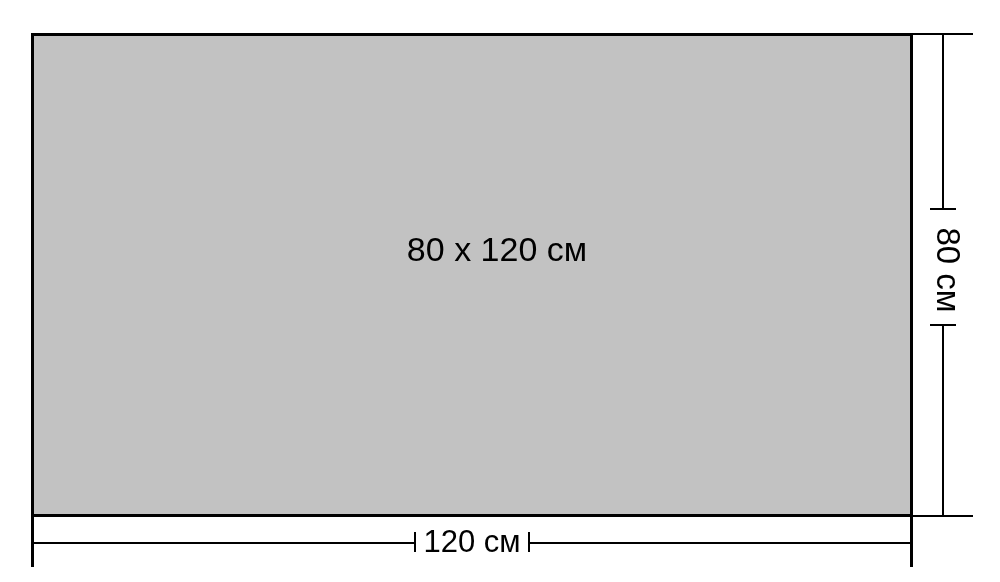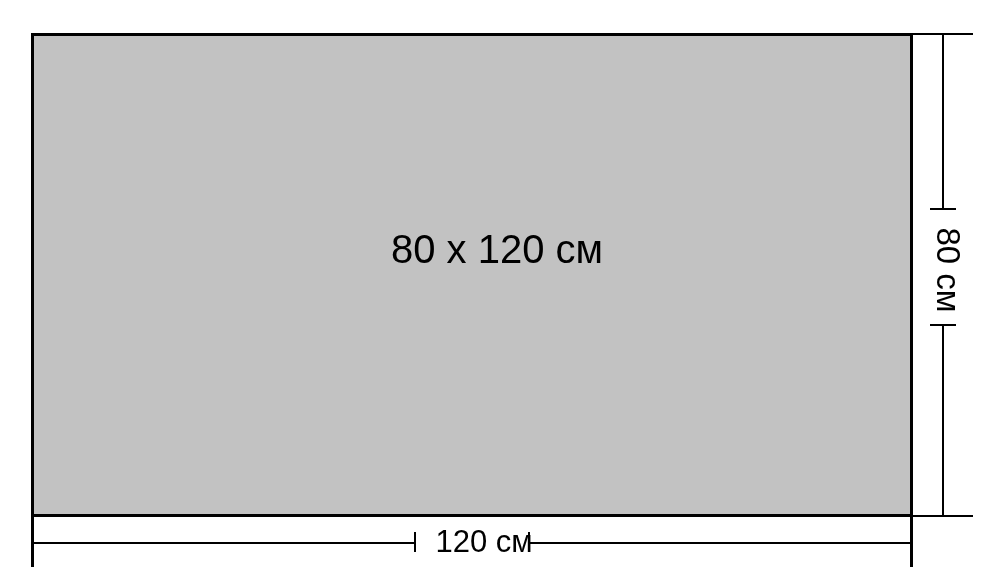--- a/index.html
+++ b/index.html
@@ -48,28 +48,27 @@
   .label {
     position: absolute;
     color: #000000;
     white-space: nowrap;
     line-height: 1;
   }
   .label-center {
     left: 497px;
     top: 249px;
     transform: translate(-50%, -50%);
-    font-size: 40px;
+    font-size: 34px;
   }
   .label-width {
     left: 472px;
     top: 541px;
     transform: translate(-50%, -50%);
     font-size: 31px;
-    margin-left: 12px;
   }
   .label-height {
     left: 948px;
     top: 270px;
     transform: translate(-50%, -50%) rotate(90deg);
     font-size: 33px;
   }
 </style>
 </head>
 <body>

